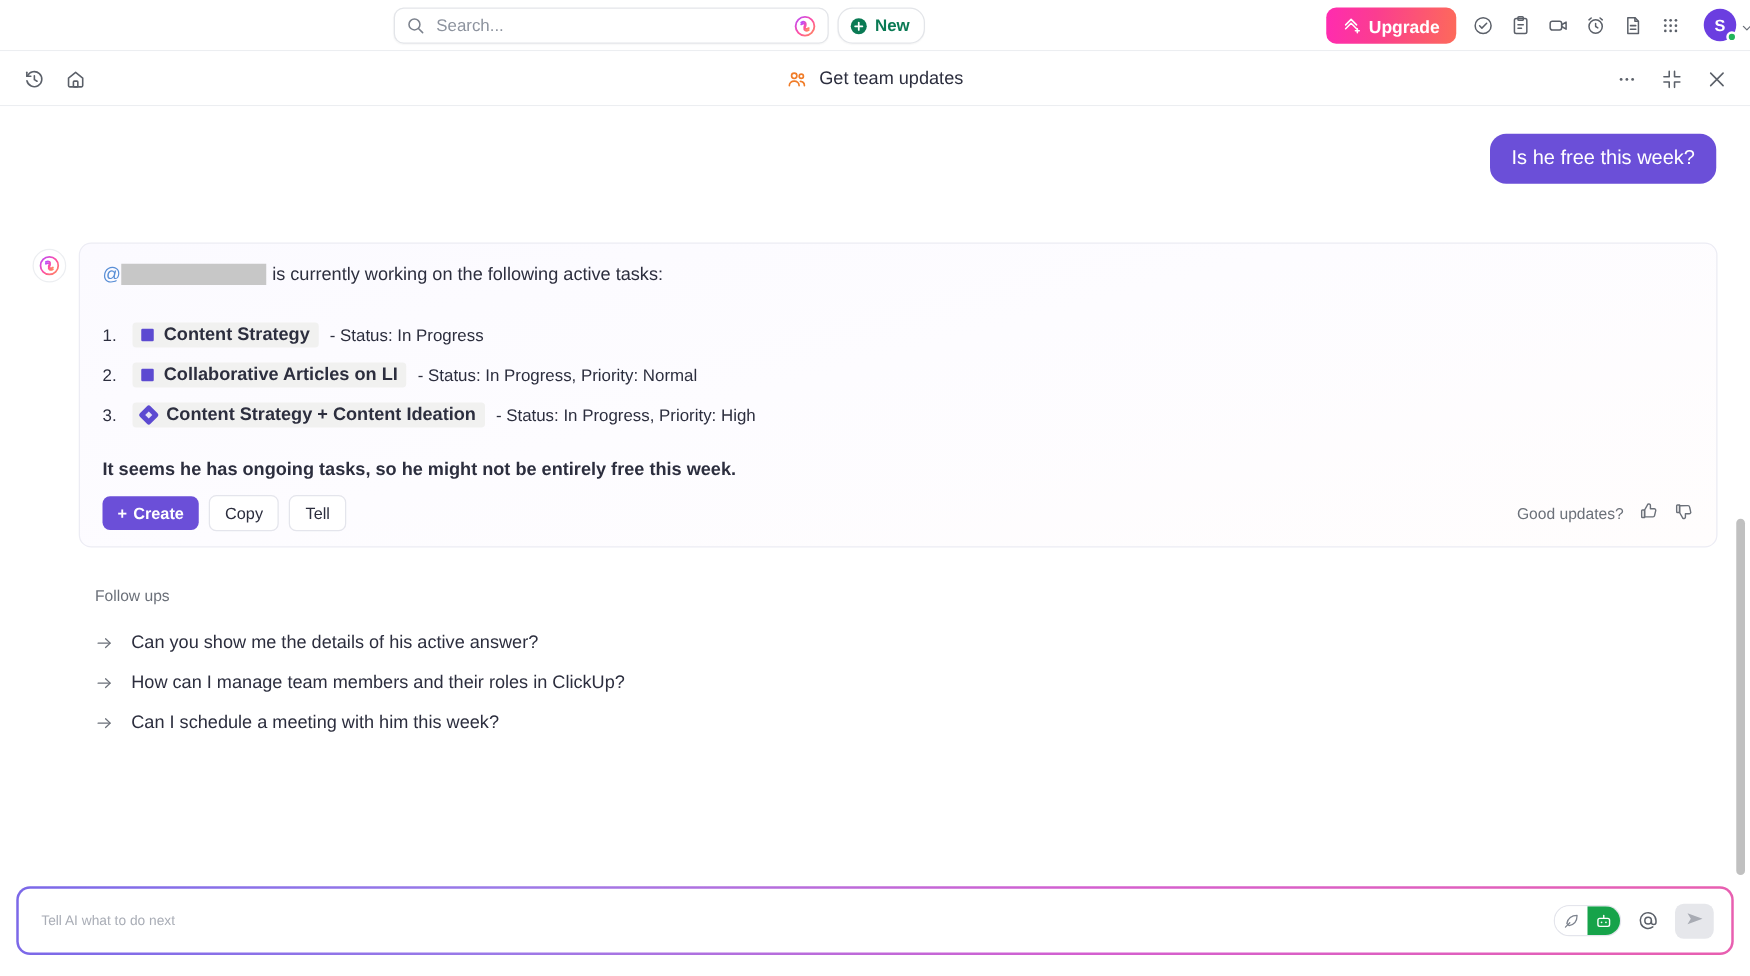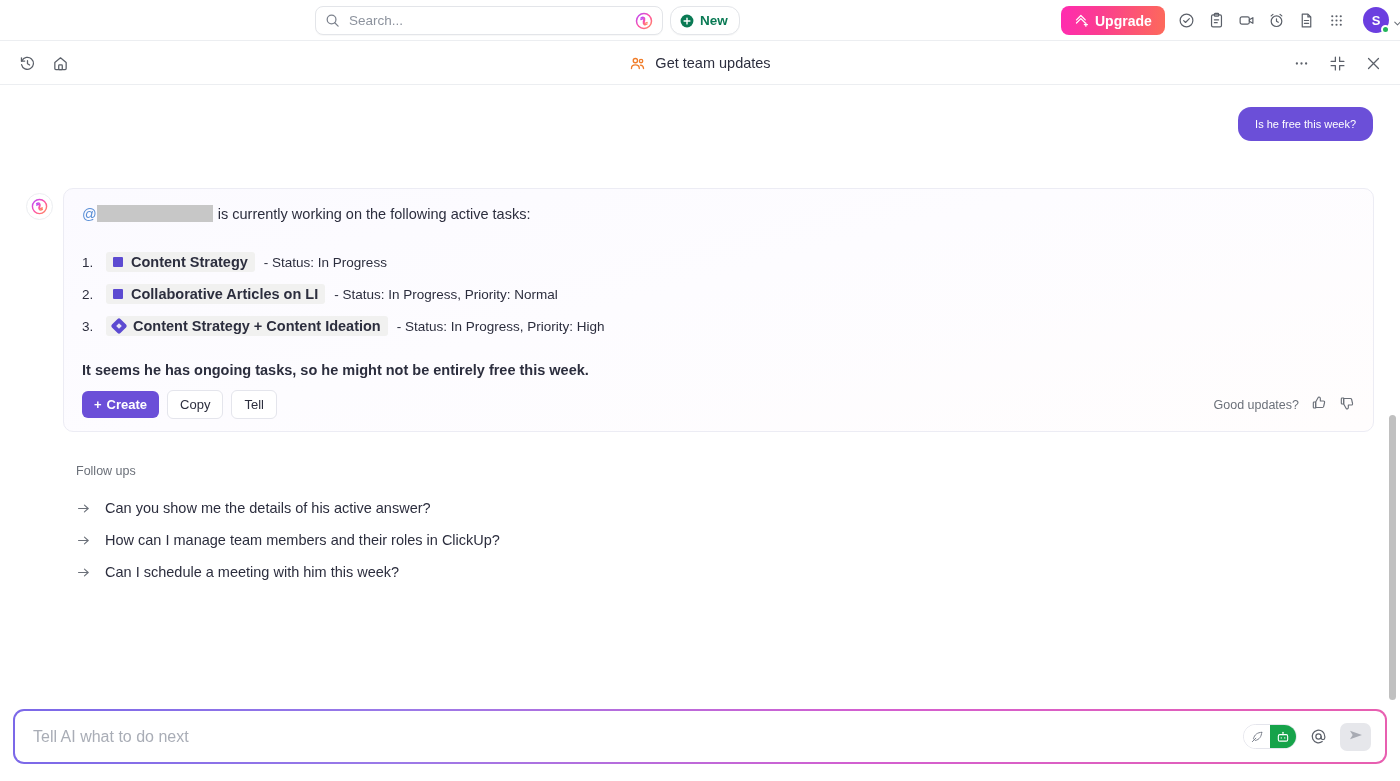--- a/index.html
+++ b/index.html
@@ -136,21 +136,21 @@
     position: relative;
     height: 624px;
     overflow: hidden;
     background: #fff;
     padding: 0 26px;
   }
   .user-row { display: flex; justify-content: flex-end; padding-top: 22px; padding-right: 1px; }
   .user-bubble {
     background: #6b4fd8;
     color: #fff;
-    font-size: 11px;
+    font-size: 16px;
     padding: 11px 17px;
     border-radius: 13px;
     max-width: 520px;
   }
 
   .ai-row { display: flex; gap: 10px; margin-top: 47px; }
   .brain-avatar {
     flex: 0 0 auto;
     width: 27px; height: 27px; border-radius: 50%;
     border: 1px solid #eceef1; background: #fff;
@@ -268,21 +268,21 @@
   .composer-inner {
     height: 100%;
     background: #fff;
     border-radius: 9px;
     display: flex; align-items: center;
     padding: 0 14px 0 18px;
   }
   .composer-input {
     flex: 1 1 auto;
     border: 0; outline: 0;
-    font-size: 16px;
+    font-size: 11px;
     font-family: "Liberation Sans", sans-serif;
     color: #14532d;
     background: transparent;
   }
   .composer-input::placeholder { color: #a9adb6; }
   .comp-icons { display: flex; align-items: center; gap: 13px; }
   .mode-pill {
     display: flex; align-items: center;
     height: 25px; border-radius: 13px;
     border: 1px solid #e4e5ec;

